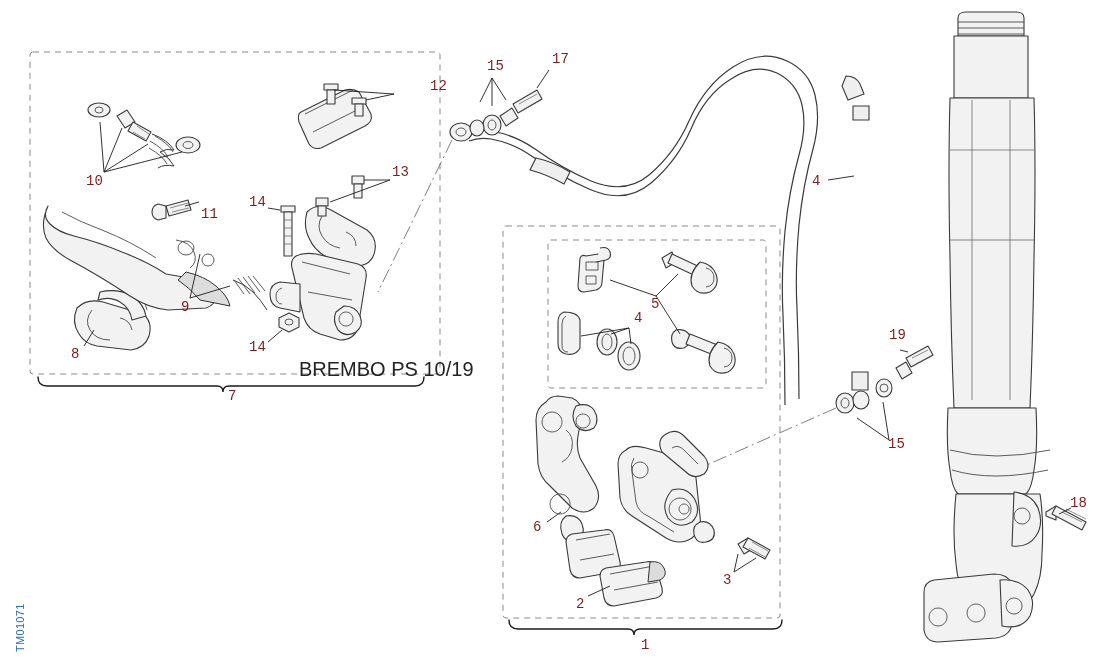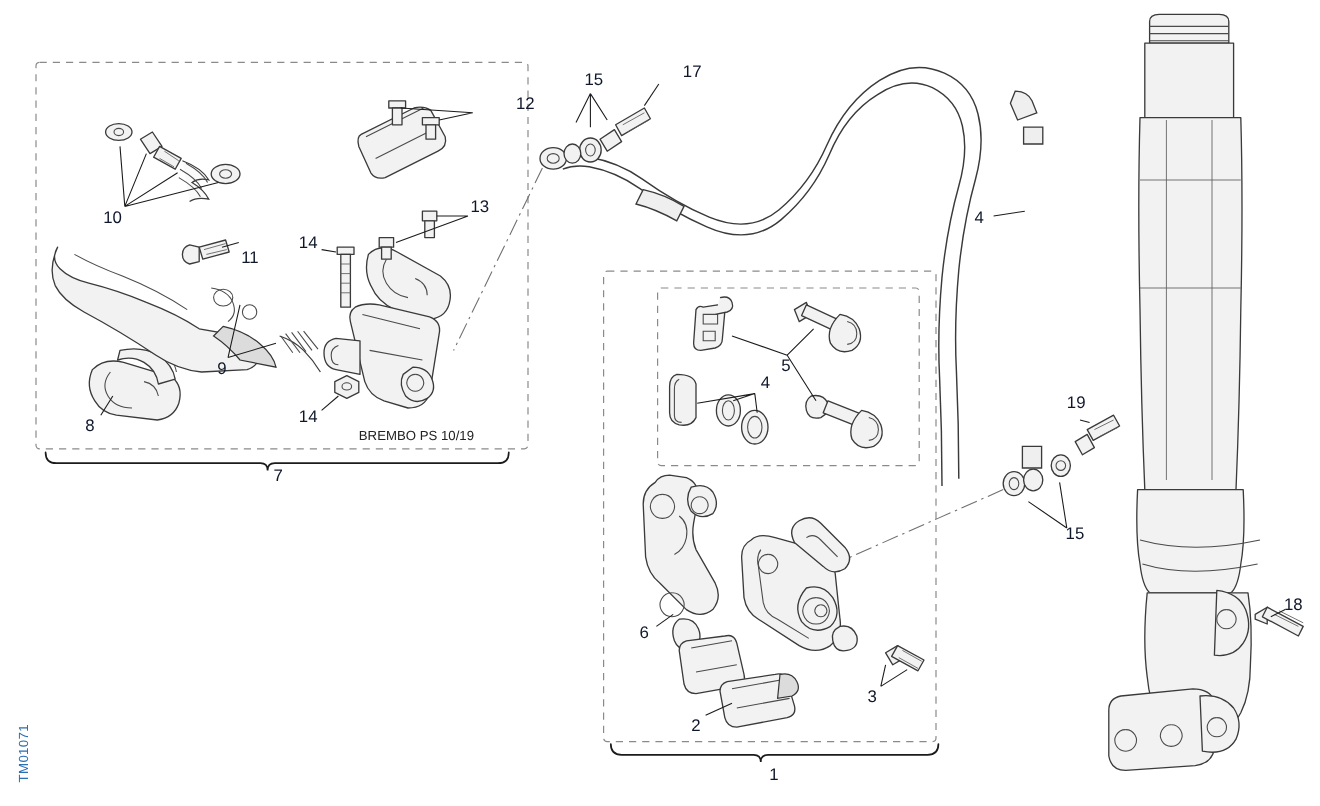--- a/index.html
+++ b/index.html
@@ -12,30 +12,30 @@
   }
   #sheet {
     position: relative;
     width: 1100px;
     height: 672px;
     background: #ffffff;
     overflow: hidden;
   }
   .lbl {
     position: absolute;
-    font-family: Liberation Sans, sans-serif;
+    font-family: Liberation Mono, monospace;
     font-size: 14px;
-    color: #0f172a;
+    color: #7f1d1d;
     white-space: nowrap;
     line-height: 1;
   }
   .brand {
     position: absolute;
     font-family: "Liberation Sans", sans-serif;
-    font-size: 11px;
+    font-size: 20px;
     color: #222;
     white-space: nowrap;
   }
   .code {
     position: absolute;
     font-family: "Liberation Sans", sans-serif;
     font-size: 11px;
     color: #2b6fb5;
     transform: rotate(-90deg);
     transform-origin: left top;
@@ -351,20 +351,20 @@
   <div class="lbl" style="left:181px; top:300px;">9</div>
   <div class="lbl" style="left:86px;  top:174px;">10</div>
   <div class="lbl" style="left:201px; top:207px;text-align:center;">11</div>
   <div class="lbl" style="left:396px; top:79px;margin-left:34px;">12</div>
   <div class="lbl" style="left:392px; top:165px;">13</div>
   <div class="lbl" style="left:249px; top:195px;">14</div>
   <div class="lbl" style="left:249px; top:340px;">14</div>
   <div class="lbl" style="left:487px; top:59px;">15</div>
   <div class="lbl" style="left:888px; top:437px;">15</div>
   <div class="lbl" style="left:812px; top:174px;">4</div>
-  <div class="lbl" style="left:569px; top:52px;">17</div>
+  <div class="lbl" style="left:552px; top:52px;">17</div>
   <div class="lbl" style="left:1070px; top:496px;">18</div>
   <div class="lbl" style="left:889px; top:328px;text-align:center;">19</div>
 
   <div class="brand" style="left:299px; top:358px;">BREMBO PS 10/19</div>
   <div class="code" style="left:14px; top:652px;">TM01071</div>
 
 </div>
 
 </body></html>

